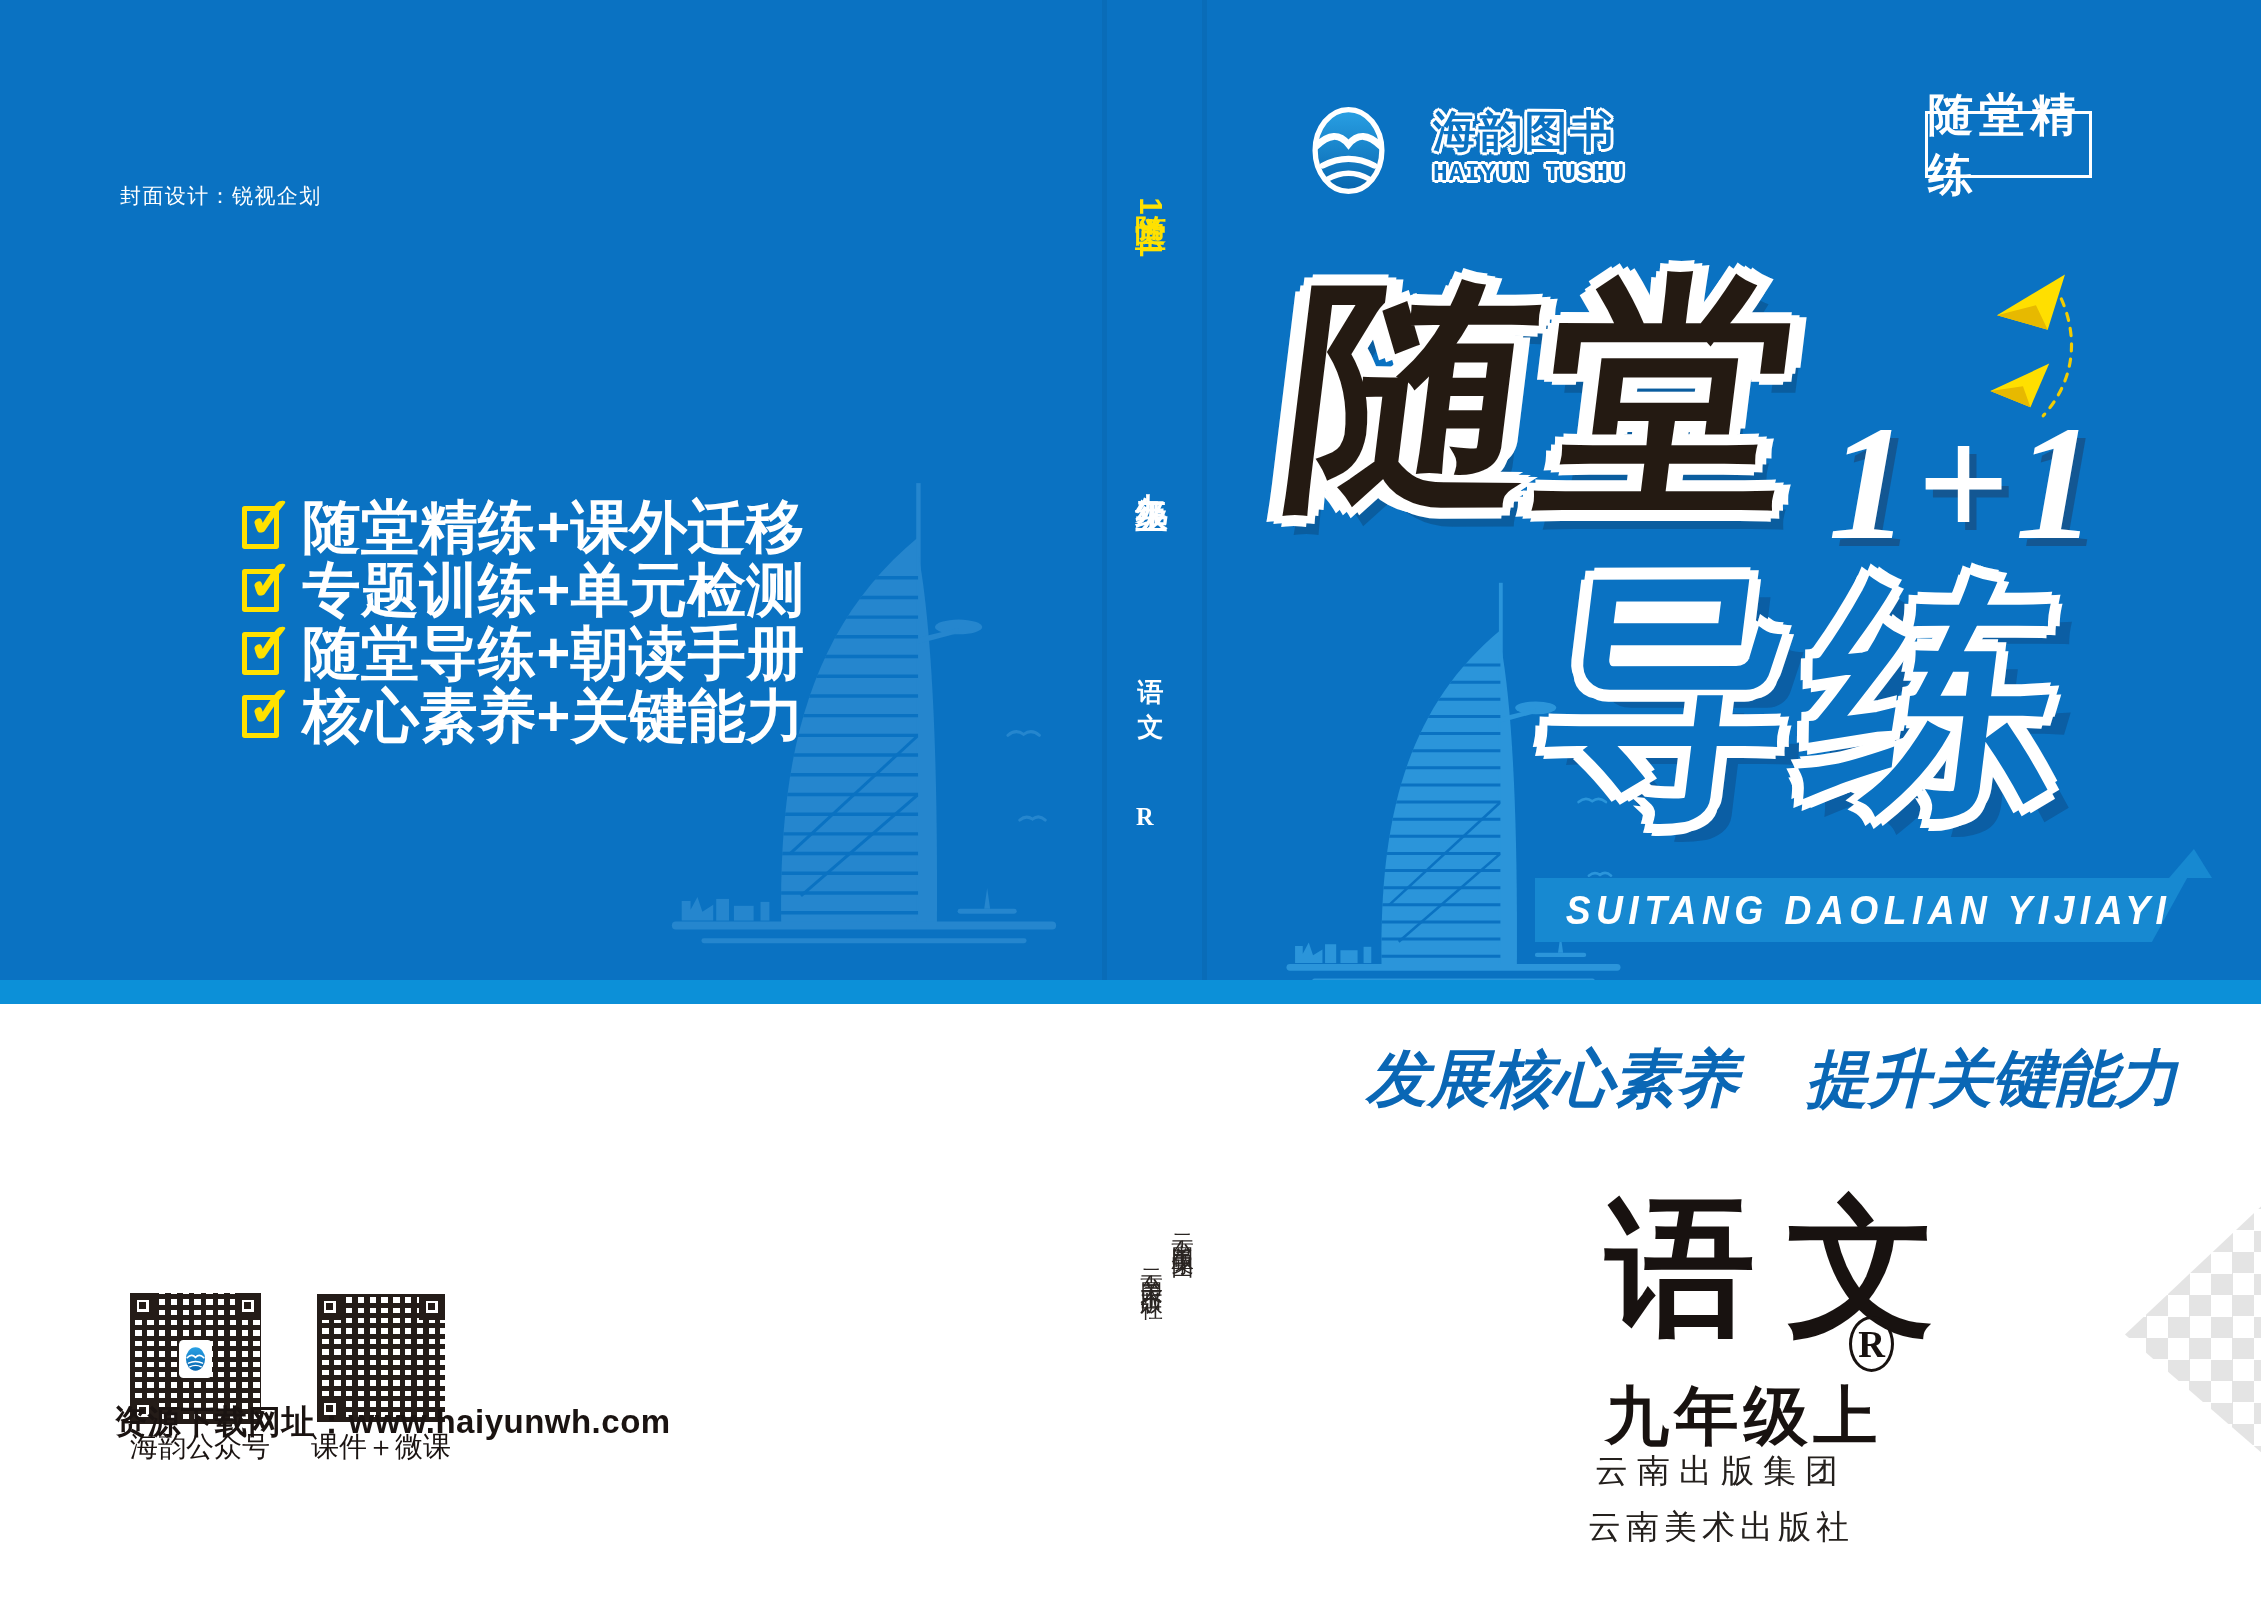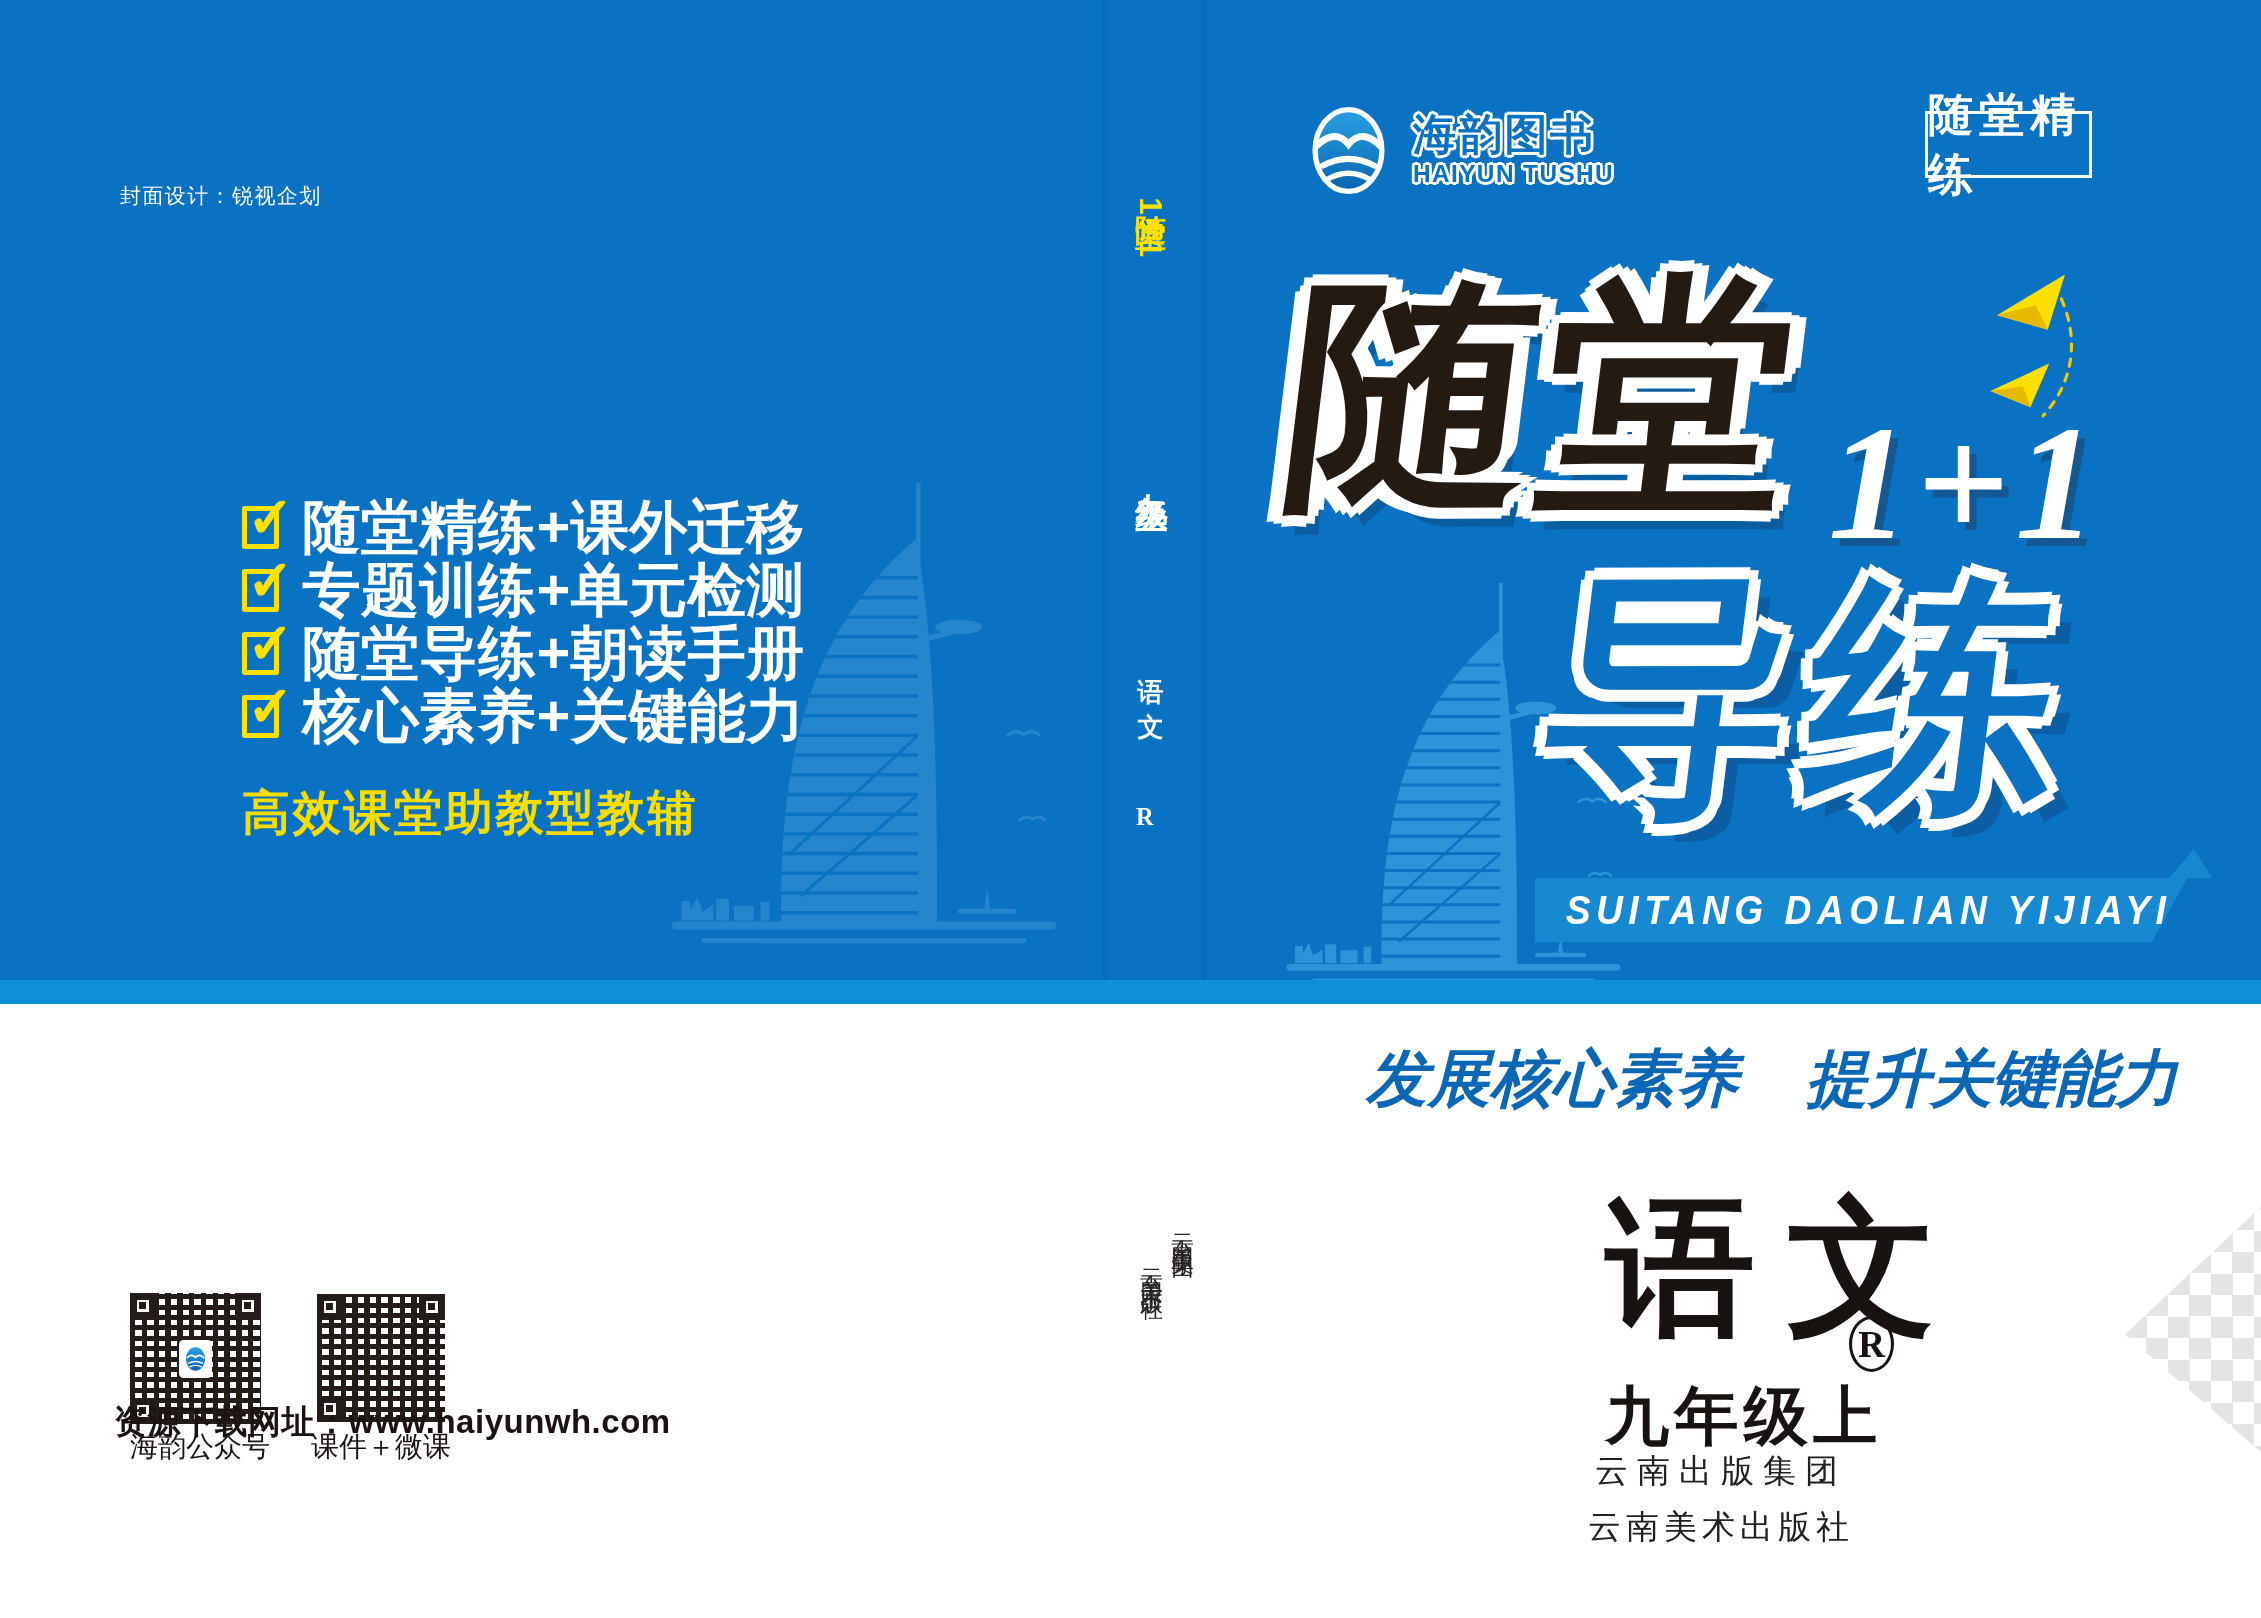--- a/index.html
+++ b/index.html
@@ -53,21 +53,21 @@
                  font-size:26px;color:#ffffff;letter-spacing:33px;}
   .spine-edition{position:absolute;left:1136px;top:803px;font-family:"Liberation Serif",serif;font-weight:700;
                  font-size:24.4px;color:#ffffff;}
   .spine-pub{position:absolute;left:1136px;top:1217px;font-size:22.6px;color:#2A2522;letter-spacing:4.5px;}
   .spine-pub span{display:block;}
   .spine-pub .g2{margin-top:35px;}
 
   
   .brand{position:absolute;left:1294px;top:105px;display:flex;align-items:flex-start;}
   .brand svg{width:109px;height:91px;}
-  .brand-text{margin-left:10px;padding-top:8.1px;}
+  .brand-text{margin-left:30px;padding-top:8.1px;font-family:Liberation Mono, monospace;}
   .outline-w{color:#0A72C2;
     text-shadow:-2.7px 0 0 #fff,2.7px 0 0 #fff,0 -2.7px 0 #fff,0 2.7px 0 #fff,
                 -2.3px -2.3px 0 #fff,2.3px -2.3px 0 #fff,-2.3px 2.3px 0 #fff,2.3px 2.3px 0 #fff;}
   .brand-cn{font-size:43px;font-weight:800;letter-spacing:2.7px;line-height:1.0;}
   .brand-en{font-size:24.4px;font-weight:800;letter-spacing:1.4px;line-height:1.0;margin-top:6.3px;}
   .badge{position:absolute;left:1925px;top:111px;width:161px;height:61px;border:3.2px solid #ffffff;
          display:flex;align-items:center;justify-content:center;
          font-family:"Liberation Serif",serif;font-weight:700;font-size:45px;color:#ffffff;letter-spacing:6.3px;}
 
   
@@ -209,21 +209,20 @@
       <span class="feature-label">随堂导练+朝读手册</span>
     </div>
     <div class="feature-row">
       <span class="cb">
           <i>✓</i>
         </span>
       <span class="feature-label">核心素养+关键能力</span>
     </div>
   </div>
 
-  <div class="tagline">高效课堂助教型教辅</div>
 
   <div class="qr qr1">
     <span class="finder f-tl"></span>
     <span class="finder f-tr"></span>
     <span class="finder f-bl"></span>
     <span class="qr-logo">
       <svg viewBox="0 0 120 120">
         <defs>
           <linearGradient id="lgq" x1="0" y1="0" x2="0" y2="1">
             <stop offset="0" stop-color="#29A0E4"></stop>

